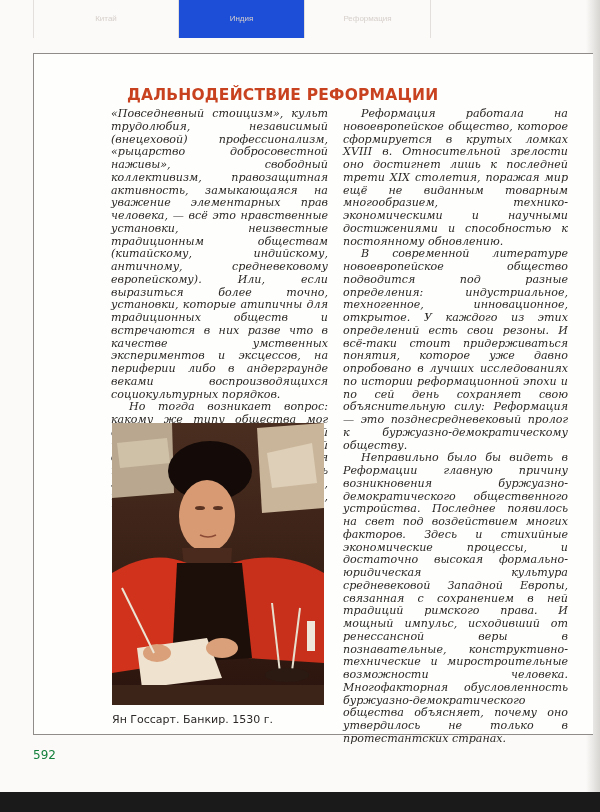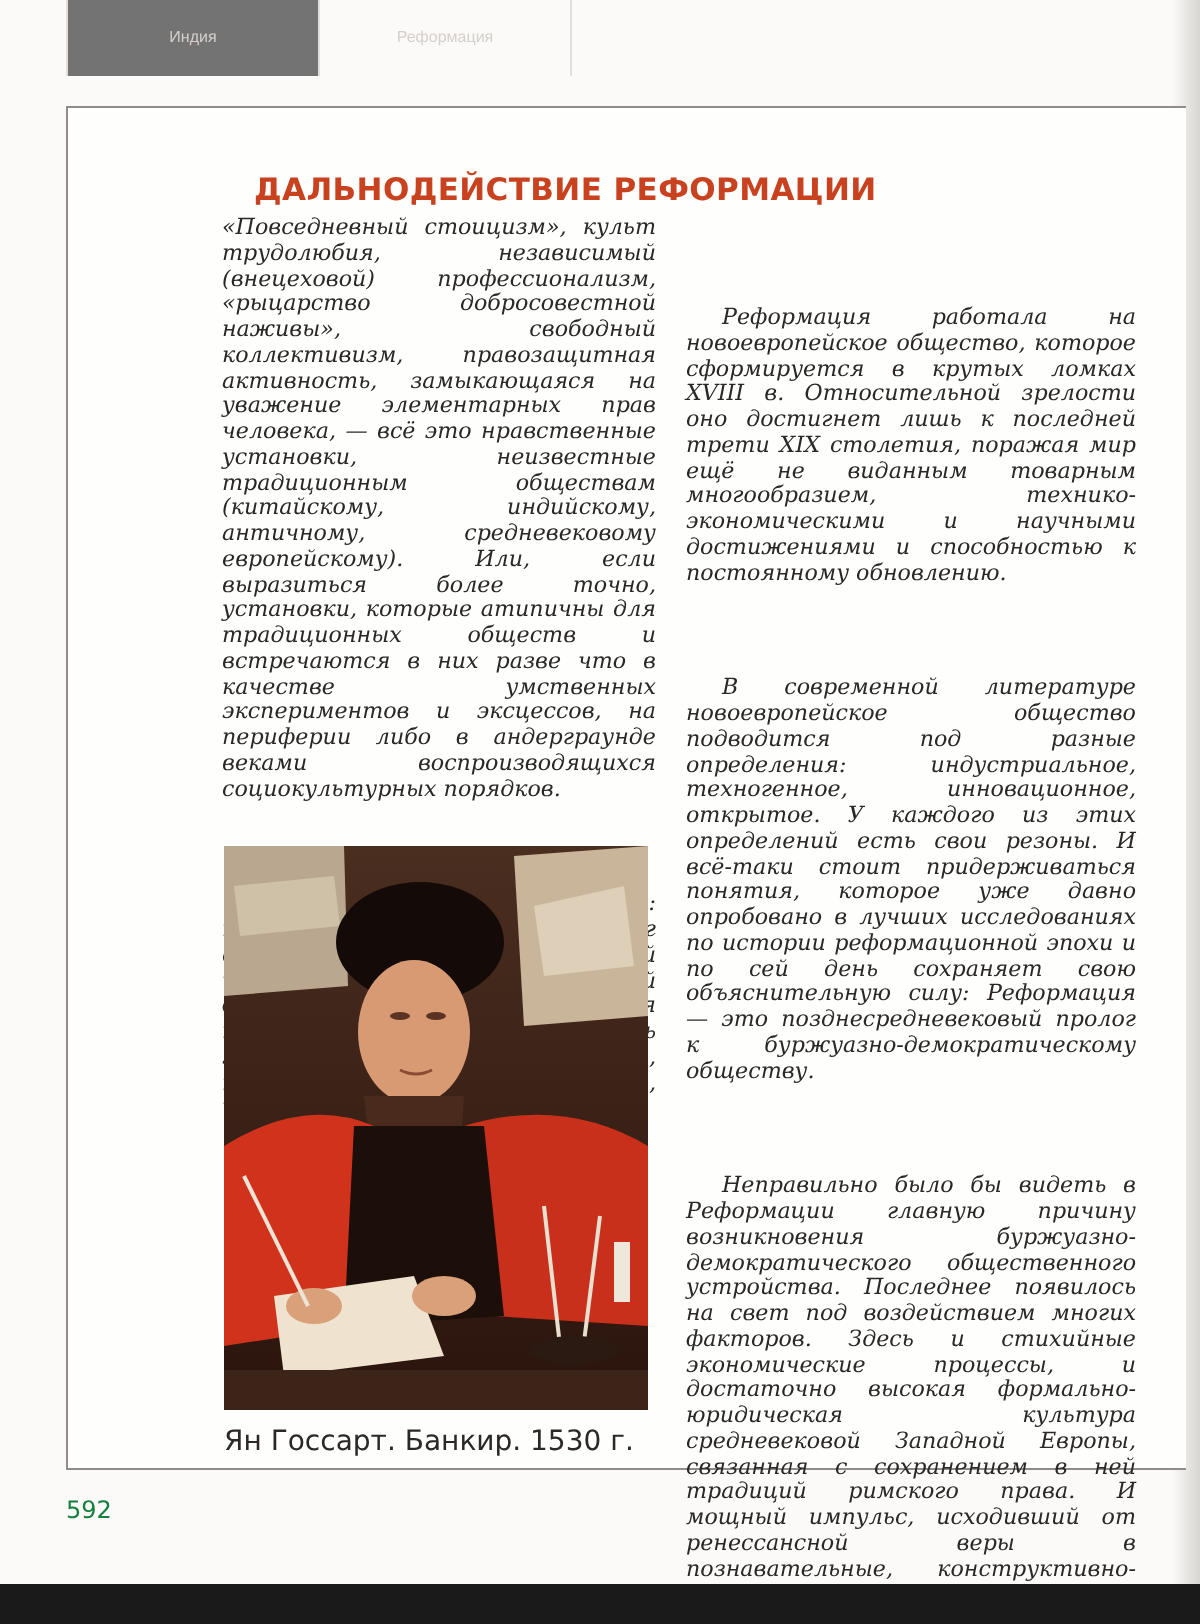--- a/index.html
+++ b/index.html
@@ -19,60 +19,63 @@
   }
   
   .tabs { position:absolute; left:33px; top:0; width:512px; height:38px; display:flex; }
   .tab {
     flex:0 0 auto; height:38px; border-left:1px solid #e3dfdc;
     display:flex; align-items:center; justify-content:center; text-align:center;
     font-family:"Liberation Sans", sans-serif; font-size:8px; line-height:10px;
     color:#d6cfcb;
   }
   .tab:last-child { border-right:1px solid #e3dfdc; }
-  .tab.active { background:#737373; }
+  .tab.active { background:#1d4ed8; }
   
   .frame {
     position:absolute; left:33px; top:53px; width:560px; height:682px;
     border:1px solid #8f8c89; border-right:none; box-sizing:border-box;
     background:#fefefd;
   }
   .title {
     position:absolute; left:110px; top:69px;
     font-family:"DejaVu Sans", "Liberation Sans", sans-serif;
     font-weight:bold; font-size:15.5px; letter-spacing:0.2px;
     color:#c8421f;
   }
   .col {
     position:absolute; font-size:11.1px; line-height:12.75px; text-align:justify;
     hyphens:manual;
   }
   .col p { margin:0;font-style:italic; }
-  .col p.indent { text-indent:18px;margin-top:45px; }
+  .col p.indent { text-indent:18px; }
   .col-left { left:111px; top:108px; width:217px; }
   .col-right { left:343px; top:108px; width:225px; }
   .painting {
     position:absolute; left:112px; top:423px; width:212px; height:282px;
     overflow:hidden; background:#3a2218;
   }
   .caption {
     position:absolute; left:112px; top:713px;
-    font-family:"DejaVu Sans", "Liberation Sans", sans-serif; font-size:14px; color:#2b2826;
+    font-family:"DejaVu Sans", "Liberation Sans", sans-serif; font-size:11px; color:#2b2826;
   }
   .page-num {
     position:absolute; left:33px; top:748px;
     font-family:"DejaVu Sans", "Liberation Sans", sans-serif; font-size:12px; color:#15803d;
   }
 </style>
 </head>
 <body>
 
 <div class="shade-right"></div>
 
 <div class="tabs">
+  <div class="tab" style="width:144px">
+      <span>Китай</span>
+    </div>
   <div class="tab active" style="width:125px">
       <span>Индия</span>
     </div>
   <div class="tab" style="width:125px">
       <span>Реформация</span>
     </div>
 </div>
 
 <div class="frame"></div>
 

